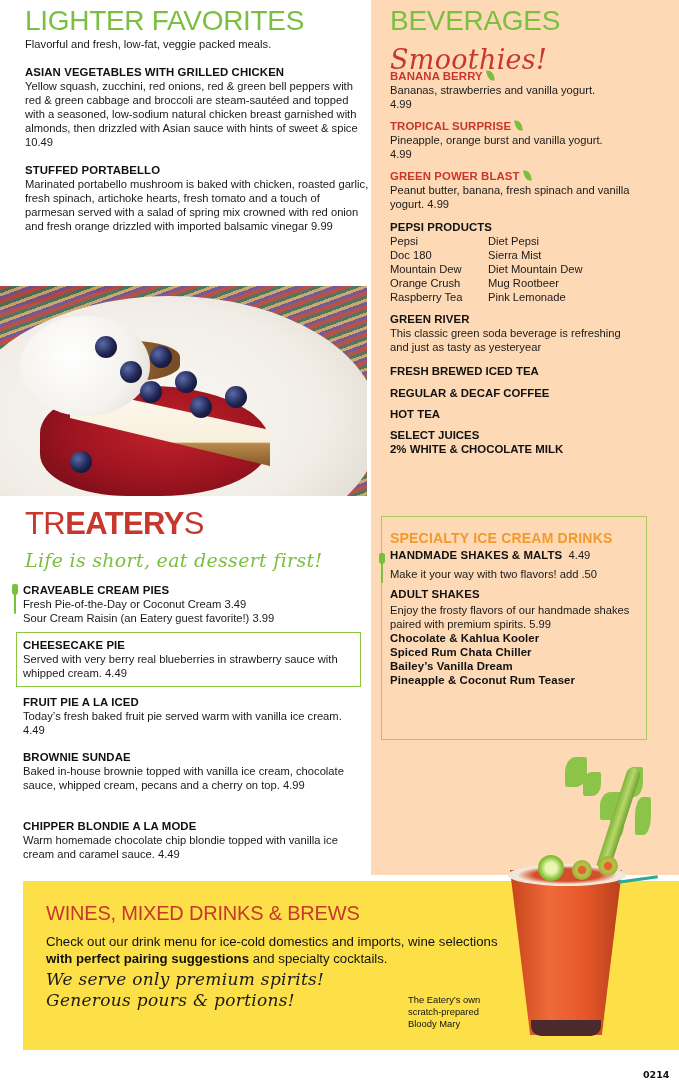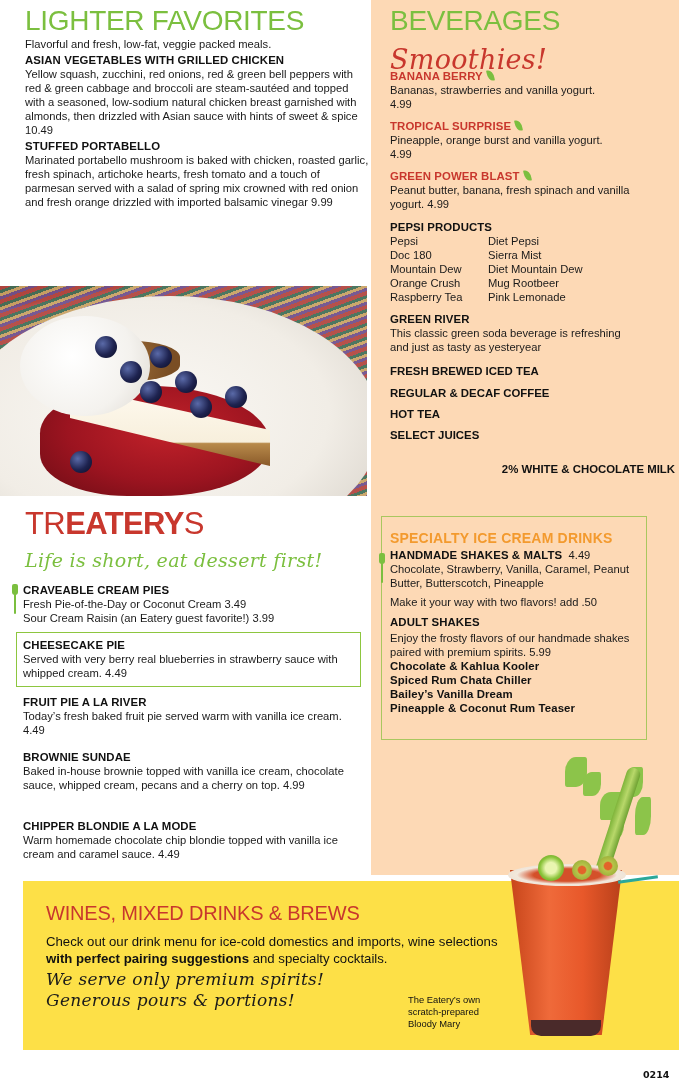--- a/index.html
+++ b/index.html
@@ -8,21 +8,21 @@
 
   .abs { position: absolute; }
   .h-big { font-family: "Liberation Sans", sans-serif; font-weight: 400; color: #7bbf3f; font-size: 28px; line-height: 30px; letter-spacing: -0.3px; }
   .name { font-weight: 700; font-size: 11.4px; line-height: 14px; letter-spacing: 0.1px; color: #111; }
   .desc { font-size: 11.2px; line-height: 14px; color: #1a1a1a; }
   .script { font-family: "DejaVu Serif", serif; font-style: italic; font-weight: 300; }
 
   
   #lighter { left: 25px; top: 6px; width: 345px; }
   #lighter .tagline { margin-top: 1px; }
-  #lighter .item { margin-top: 2px; }
+  #lighter .item { margin-top: 14px; }
 
   
   #dessert-photo { left: 0; top: 286px; width: 367px; height: 210px; overflow: hidden;
     background: linear-gradient(170deg, #9a6a5a 0%, #c2897a 8%, #e7e3df 9%, #f2efea 40%, #ece8e2 100%); }
   #dessert-photo .stripes { position:absolute; left:0; top:0; width:100%; height:100%;
     background: repeating-linear-gradient(160deg, #b0403a 0 4px, #3a6a52 4px 7px, #c8a060 7px 10px, #6a4a8a 10px 13px); opacity: .9; }
   #dessert-photo .plate { position:absolute; left:-40px; top:10px; width:420px; height:260px; border-radius:50%;
     background: radial-gradient(ellipse at 45% 45%, #faf8f4 0%, #f1ede6 55%, #e2ddd5 75%, #cfc9c0 100%); }
   #dessert-photo .cream { position:absolute; left:20px; top:30px; width:130px; height:100px; border-radius:50%;
     background: radial-gradient(circle at 40% 40%, #ffffff 0%, #f4f2ee 60%, #dcd8d0 100%); }
@@ -134,21 +134,21 @@
   <div class="desc">Sour Cream Raisin (an Eatery guest favorite!) 3.99</div>
 </div>
 
 <div id="cheesecake-box"></div>
 <div class="dessert-item" style="top:638px; width:335px;">
   <div class="name">CHEESECAKE PIE</div>
   <div class="desc">Served with very berry real blueberries in strawberry sauce with whipped cream.  4.49</div>
 </div>
 
 <div class="dessert-item" style="top:695px; width:330px;">
-  <div class="name">FRUIT PIE A LA RIVER</div>
+  <div class="name">FRUIT PIE A LA ICED</div>
   <div class="desc">Today’s fresh baked fruit pie served warm with vanilla ice cream.  4.49</div>
 </div>
 
 <div class="dessert-item" style="top:750px; width:330px;">
   <div class="name">BROWNIE SUNDAE</div>
   <div class="desc">Baked in-house brownie topped with vanilla ice cream, chocolate sauce, whipped cream, pecans and a cherry on top.  4.99</div>
 </div>
 
 <div class="dessert-item" style="top:819px; width:315px;">
   <div class="name">CHIPPER BLONDIE A LA MODE</div>
@@ -195,30 +195,29 @@
 
     <div style="margin-top:8px; width:240px;">
       <div class="name">GREEN RIVER</div>
       <div class="desc">This classic green soda beverage is refreshing and just as tasty as yesteryear</div>
     </div>
 
     <div class="bev-plain" style="margin-top:10px;">FRESH BREWED ICED TEA</div>
     <div class="bev-plain" style="margin-top:8px;">REGULAR &amp; DECAF COFFEE</div>
     <div class="bev-plain" style="margin-top:7px;">HOT TEA</div>
     <div class="bev-plain" style="margin-top:7px;">SELECT JUICES</div>
-    <div class="bev-plain" style="margin-top:20px;text-align:right;">2% WHITE &amp; CHOCOLATE MILK</div>
+    <div class="bev-plain" style="margin-top:0;">2% WHITE &amp; CHOCOLATE MILK</div>
   </div>
 </section>
 
 <section id="ice-box">
   <div style="position:absolute; left:8px; top:13px; width:255px;">
     <div class="title">SPECIALTY ICE CREAM DRINKS</div>
     <div style="margin-top:2px;">
       <div><span class="name">HANDMADE SHAKES &amp; MALTS</span>&nbsp;&nbsp;<span class="desc">4.49</span></div>
-      <div class="desc" style="width:240px;">Chocolate, Strawberry, Vanilla, Caramel, Peanut Butter, Butterscotch, Pineapple</div>
       <div class="desc" style="margin-top:5px;">Make it your way with two flavors! add .50</div>
     </div>
     <div style="margin-top:6px;">
       <div class="name">ADULT SHAKES</div>
       <div class="desc" style="margin-top:2px; width:240px;">Enjoy the frosty flavors of our handmade shakes paired with premium spirits.  5.99</div>
       <div class="name">Chocolate &amp; Kahlua Kooler</div>
       <div class="name">Spiced Rum Chata Chiller</div>
       <div class="name">Bailey’s Vanilla Dream</div>
       <div class="name">Pineapple &amp; Coconut Rum Teaser</div>
     </div>

